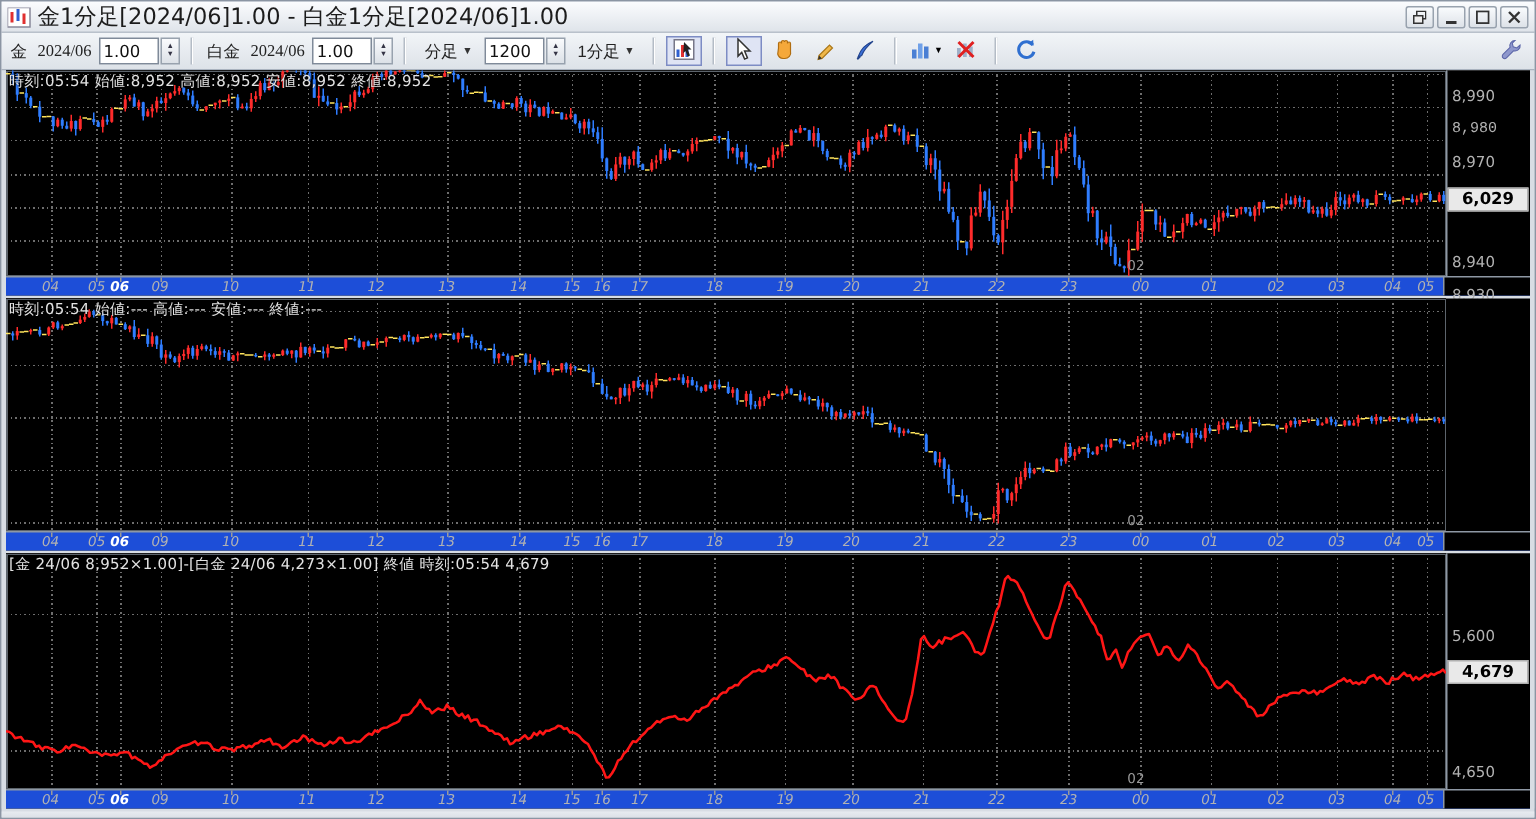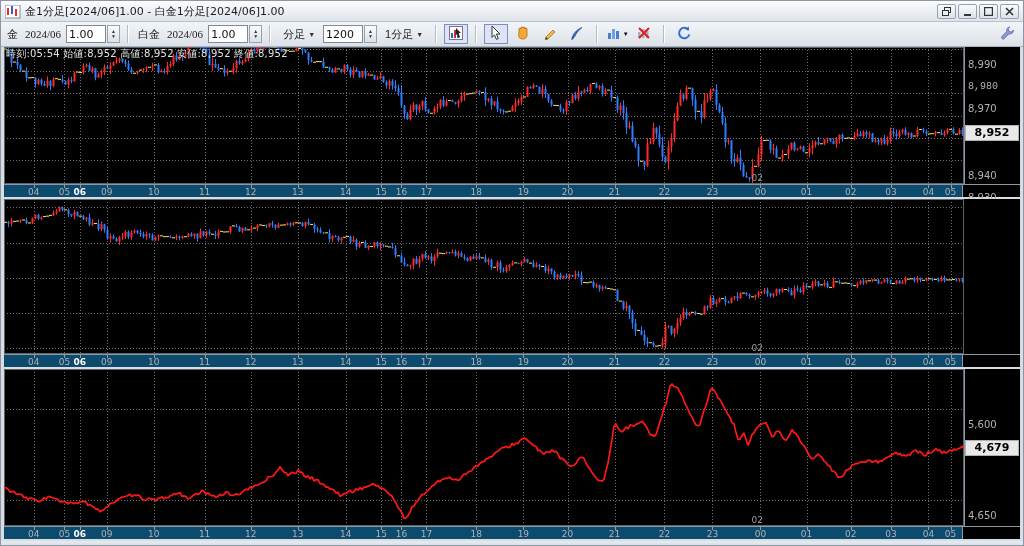--- a/index.html
+++ b/index.html
@@ -1,20 +1,20 @@
 <!DOCTYPE html>
 <html><head>
 <meta charset="utf-8">
 <style>
   html,body{margin:0;padding:0;background:#9aa2ac;font-family:"DejaVu Sans",sans-serif;}
   .window{position:relative;width:1024px;height:546px;background:#d8dde4;border:1px solid #8b95a3;box-sizing:border-box;overflow:hidden;}
   
   .titlebar{height:20px;display:flex;align-items:center;padding:0 4px;background:linear-gradient(#fbfcfe,#dfe4ea);border-bottom:1px solid #b9c1cb;}
   .titlebar .app-icon{width:16px;height:14px;margin-right:4px;flex:0 0 auto;}
-  .titlebar .title{font-size:11px;color:#1c1c1c;flex:1 1 auto;white-space:nowrap;overflow:hidden;}
+  .titlebar .title{font-size:15px;color:#1c1c1c;flex:1 1 auto;white-space:nowrap;overflow:hidden;}
   .winbtns{display:flex;gap:2px;}
   .winbtn{width:19px;height:15px;background:linear-gradient(#f9fbfd,#dde2e8);border:1px solid #98a2ae;border-radius:2px;display:flex;align-items:center;justify-content:center;padding:0;cursor:default;}
   .winbtn svg{display:block;}
   
   .toolbar{height:24px;display:flex;align-items:center;padding:0 4px;background:linear-gradient(#f2f5f8,#dde2e8);border-bottom:1px solid #aab3bf;gap:3px;}
   .tb-label{font-size:11px;color:#222;margin:0 2px;}
   .tb-text{font-size:11px;color:#222;margin:0 2px;font-family:Liberation Serif, serif;}
   .tb-input{width:34px;height:16px;background:#fff;border:1px solid #7f8a99;font-size:11px;color:#111;padding:0 2px;display:inline-flex;align-items:center;}
   .spin{display:inline-flex;align-items:stretch;}
   .spin-btn{width:13px;height:18px;margin-left:1px;background:linear-gradient(#fafbfd,#dce1e7);border:1px solid #98a2ae;display:flex;flex-direction:column;align-items:center;justify-content:center;font-size:5px;line-height:5px;color:#334;padding:0;}
@@ -28,21 +28,21 @@
   .panels{padding:0 3px;background:#d8dde4;}
   .panel{background:#000;margin-bottom:2px;position:relative;}
   .plotrow{display:flex;}
   .plotwrap{position:relative;width:960px;background:#000;}
   .plotwrap svg{display:block;background:#000;}
   .info{position:absolute;top:0;left:2px;font-size:10px;color:#e2e2e2;white-space:nowrap;letter-spacing:0.2px;text-shadow:0 0 2px #000;text-align:right;}
   .datelabel{position:absolute;bottom:1px;font-size:9px;color:#9a9a9a;}
   .yaxis{position:relative;width:58px;background:#000;border-left:1px solid #8e98a4;box-sizing:border-box;}
   .ylab{position:absolute;left:3px;font-size:10px;color:#b2b2b2;white-space:nowrap;margin-top:16px;}
   .curbox{position:absolute;left:0px;right:1px;height:14px;background:#e9e9e9;border:1px solid #b0b0b0;color:#000;font-size:11px;font-weight:bold;text-align:center;line-height:14px;}
-  .xaxisrow{display:flex;height:13px;background:#0c4a6e;}
+  .xaxisrow{display:flex;height:13px;background:#1d4ed8;font-style:italic;}
   .xaxis-inner{position:relative;width:960px;border-top:1px solid #8e98a4;box-sizing:border-box;}
   .xaxis-corner{width:58px;border-top:1px solid #8e98a4;border-left:1px solid #8e98a4;box-sizing:border-box;background:#000;}
   .tickmark{position:absolute;top:0;width:1px;height:3px;background:#9a9a9a;}
   .xlab{position:absolute;top:2px;transform:translateX(-50%);font-size:9px;color:#b2b2b2;}
   .xlab.hl{color:#ffffff;font-weight:bold;}
   .statusbar{height:10px;background:linear-gradient(#e7ebf0,#ccd2da);}
 </style>
 </head>
 <body>
 
@@ -803,21 +803,21 @@
           <div class="info">時刻:05:54 始値:8,952 高値:8,952 安値:8,952 終値:8,952</div>
           <div class="datelabel" style="left: 747.56px;">02</div>
         </div>
         <div class="yaxis">
             <span class="ylab" style="top: -3.79032px;">8,990</span>
             <span class="ylab" style="top: 18.3065px; font-family: Liberation Mono, monospace;">8,980</span>
             <span class="ylab" style="top: 40.4032px;">8,970</span>
             <span class="ylab" style="top: 62.5px;">8,960</span>
             <span class="ylab" style="top: 106.694px;">8,940</span>
             <span class="ylab" style="top: 128.79px;">8,930</span>
-            <div class="curbox" style="top: 78.1774px;">8,952</div>
+            <div class="curbox" style="top: 78.1774px;">6,029</div>
           </div>
       </div>
       <div class="xaxisrow">
         <div class="xaxis-inner">
             <i class="tickmark" style="left: 29.76px;"></i>
             <span class="xlab" style="left: 29.76px;">04</span>
             <i class="tickmark" style="left: 60.48px;"></i>
             <span class="xlab" style="left: 60.48px;">05</span>
             <i class="tickmark" style="left: 75.84px;"></i>
             <span class="xlab hl" style="left: 75.84px;">06</span>
@@ -1454,20 +1454,21 @@
               <line x1="942" y1="80.89760267984663" x2="945" y2="80.89760267984663" stroke="#ffe45c" stroke-width="1"></line>
               <line x1="945" y1="80.87801918421768" x2="948" y2="80.87801918421768" stroke="#ffe45c" stroke-width="1"></line>
               <line x1="948" y1="80.57744333771168" x2="951" y2="80.57744333771168" stroke="#ffe45c" stroke-width="1"></line>
               <line x1="952.5" y1="78.90347278045788" x2="952.5" y2="82.55412917065594" stroke="#2f7dff" stroke-width="1"></line>
               <rect x="951.5" y="80.57744333771168" width="2" height="1" fill="#2f7dff"></rect>
               <line x1="955.5" y1="79.52762712886923" x2="955.5" y2="83.21300171888409" stroke="#ff2b2b" stroke-width="1"></line>
               <rect x="954.5" y="80.46509151648418" width="2" height="1.0672153682101566" fill="#ff2b2b"></rect>
               <line x1="958.5" y1="78.81233614572936" x2="958.5" y2="83.65200087217644" stroke="#2f7dff" stroke-width="1"></line>
               <rect x="957.5" y="80.46509151648418" width="2" height="1.489803686916062" fill="#2f7dff"></rect>
             </svg>
+          <div class="info">時刻:05:54 始値:--- 高値:--- 安値:--- 終値:---</div>
           <div class="datelabel" style="left: 747.56px;">02</div>
         </div>
       </div>
       <div class="xaxisrow">
         <div class="xaxis-inner">
             <i class="tickmark" style="left: 29.76px;"></i>
             <span class="xlab" style="left: 29.76px;">04</span>
             <i class="tickmark" style="left: 60.48px;"></i>
             <span class="xlab" style="left: 60.48px;">05</span>
             <i class="tickmark" style="left: 75.84px;"></i>
@@ -1545,20 +1546,21 @@
               <line x1="803.5" y1="0" x2="803.5" y2="157" stroke="#6e6e6e" stroke-width="1" stroke-dasharray="1,2" shape-rendering="crispEdges"></line>
               <line x1="847.5" y1="0" x2="847.5" y2="157" stroke="#6e6e6e" stroke-width="1" stroke-dasharray="1,2" shape-rendering="crispEdges"></line>
               <line x1="887.5" y1="0" x2="887.5" y2="157" stroke="#6e6e6e" stroke-width="1" stroke-dasharray="1,2" shape-rendering="crispEdges"></line>
               <line x1="924.5" y1="0" x2="924.5" y2="157" stroke="#6e6e6e" stroke-width="1" stroke-dasharray="1,2" shape-rendering="crispEdges"></line>
               <line x1="947.5" y1="0" x2="947.5" y2="157" stroke="#6e6e6e" stroke-width="1" stroke-dasharray="1,2" shape-rendering="crispEdges"></line>
               <line x1="0" y1="40.5" x2="960" y2="40.5" stroke="#6e6e6e" stroke-width="1" stroke-dasharray="1,2" shape-rendering="crispEdges"></line>
               <line x1="0" y1="131.5" x2="960" y2="131.5" stroke="#6e6e6e" stroke-width="1" stroke-dasharray="1,2" shape-rendering="crispEdges"></line>
               <rect x="0.5" y="0.5" width="959" height="156" fill="none" stroke="#5d646c" shape-rendering="crispEdges"></rect>
               <polyline points="0.0,118.5 2.0,118.8 4.0,120.2 6.0,123.1 8.0,122.6 10.0,122.4 12.0,125.1 14.0,125.0 16.0,125.3 18.0,125.7 20.0,128.8 22.0,128.1 24.0,130.7 26.0,129.0 28.0,129.2 30.0,130.3 32.0,130.8 34.0,132.6 36.0,132.4 38.0,131.1 40.0,128.6 42.0,130.0 44.0,127.7 46.0,127.6 48.0,128.5 50.0,129.3 52.0,129.5 54.0,131.0 56.0,132.8 58.0,132.7 60.0,132.4 62.0,133.3 64.0,134.8 66.0,133.3 68.0,133.8 70.0,134.6 72.0,133.8 74.0,134.5 76.0,132.8 78.0,132.6 80.0,132.4 82.0,132.8 84.0,136.6 86.0,135.6 88.0,137.2 90.0,138.2 92.0,140.1 94.0,140.2 96.0,142.8 98.0,141.6 100.0,140.7 102.0,138.2 104.0,137.7 106.0,134.5 108.0,134.0 110.0,133.7 112.0,132.3 114.0,130.2 116.0,129.3 118.0,128.1 120.0,127.9 122.0,127.2 124.0,126.3 126.0,125.2 128.0,127.6 130.0,126.2 132.0,126.3 134.0,126.1 136.0,127.1 138.0,130.3 140.0,131.0 142.0,131.5 144.0,129.3 146.0,129.4 148.0,130.2 150.0,130.4 152.0,131.8 154.0,129.2 156.0,129.0 158.0,127.8 160.0,129.8 162.0,128.2 164.0,129.0 166.0,126.8 168.0,126.4 170.0,124.5 172.0,125.4 174.0,124.3 176.0,123.5 178.0,127.3 180.0,126.9 182.0,127.6 184.0,130.0 186.0,129.2 188.0,127.6 190.0,125.7 192.0,124.5 194.0,125.5 196.0,124.2 198.0,121.3 200.0,122.3 202.0,125.3 204.0,123.8 206.0,125.7 208.0,126.8 210.0,126.5 212.0,128.4 214.0,127.4 216.0,125.3 218.0,126.6 220.0,125.4 222.0,122.9 224.0,123.0 226.0,126.1 228.0,126.4 230.0,126.1 232.0,124.9 234.0,125.6 236.0,125.4 238.0,123.4 240.0,121.5 242.0,120.1 244.0,120.8 246.0,117.9 248.0,119.1 250.0,116.9 252.0,116.2 254.0,116.0 256.0,114.8 258.0,113.7 260.0,112.9 262.0,111.8 264.0,108.0 266.0,107.6 268.0,107.5 270.0,106.2 272.0,103.1 274.0,101.2 276.0,97.6 278.0,100.6 280.0,103.3 282.0,103.6 284.0,106.5 286.0,104.8 288.0,103.3 290.0,104.1 292.0,104.4 294.0,100.8 296.0,103.5 298.0,103.1 300.0,106.8 302.0,108.3 304.0,106.8 306.0,109.8 308.0,107.9 310.0,111.9 312.0,110.8 314.0,110.7 316.0,114.7 318.0,114.9 320.0,115.6 322.0,118.1 324.0,118.1 326.0,120.1 328.0,120.1 330.0,121.2 332.0,124.1 334.0,123.2 336.0,127.2 338.0,126.4 340.0,124.3 342.0,124.6 344.0,122.8 346.0,121.2 348.0,123.7 350.0,122.8 352.0,119.6 354.0,121.1 356.0,118.6 358.0,120.6 360.0,118.1 362.0,118.2 364.0,117.1 366.0,116.5 368.0,114.8 370.0,115.2 372.0,117.0 374.0,116.4 376.0,119.3 378.0,119.2 380.0,120.2 382.0,121.6 384.0,124.0 386.0,125.8 388.0,127.0 390.0,131.0 392.0,134.0 394.0,138.7 396.0,140.8 398.0,144.1 400.0,149.4 402.0,149.1 404.0,146.5 406.0,143.1 408.0,138.1 410.0,137.0 412.0,133.3 414.0,131.5 416.0,128.2 418.0,125.2 420.0,125.7 422.0,123.5 424.0,121.3 426.0,119.5 428.0,117.0 430.0,116.1 432.0,113.9 434.0,111.7 436.0,112.6 438.0,110.5 440.0,109.9 442.0,109.2 444.0,108.9 446.0,108.3 448.0,110.3 450.0,110.6 452.0,110.1 454.0,111.5 456.0,110.4 458.0,107.6 460.0,105.0 462.0,105.5 464.0,103.0 466.0,102.4 468.0,101.4 470.0,98.2 472.0,96.5 474.0,97.1 476.0,94.2 478.0,92.7 480.0,92.7 482.0,89.9 484.0,89.4 486.0,87.7 488.0,87.8 490.0,85.1 492.0,83.2 494.0,82.1 496.0,80.4 498.0,78.7 500.0,78.5 502.0,77.4 504.0,78.6 506.0,78.1 508.0,74.5 510.0,76.3 512.0,74.0 514.0,74.6 516.0,71.4 518.0,70.1 520.0,69.1 522.0,69.9 524.0,72.0 526.0,73.4 528.0,75.3 530.0,76.8 532.0,77.3 534.0,81.7 536.0,81.2 538.0,83.5 540.0,85.2 542.0,82.9 544.0,83.0 546.0,83.5 548.0,80.7 550.0,83.0 552.0,82.4 554.0,84.8 556.0,89.6 558.0,89.3 560.0,90.8 562.0,92.9 564.0,95.6 566.0,97.4 568.0,96.8 570.0,96.2 572.0,94.5 574.0,90.6 576.0,88.5 578.0,88.4 580.0,89.3 582.0,94.3 584.0,97.6 586.0,100.1 588.0,103.6 590.0,106.2 592.0,108.7 594.0,111.1 596.0,111.6 598.0,112.2 600.0,110.3 602.0,101.5 604.0,94.0 606.0,82.2 608.0,70.7 610.0,57.2 612.0,55.0 614.0,58.9 616.0,61.5 618.0,62.8 620.0,61.0 622.0,57.9 624.0,60.0 626.0,55.9 628.0,56.5 630.0,57.1 632.0,55.4 634.0,54.6 636.0,53.5 638.0,52.4 640.0,54.6 642.0,57.1 644.0,60.8 646.0,65.6 648.0,65.8 650.0,67.3 652.0,65.8 654.0,59.3 656.0,52.3 658.0,46.7 660.0,38.7 662.0,34.9 664.0,25.9 666.0,17.3 668.0,15.0 670.0,17.5 672.0,17.9 674.0,19.3 676.0,23.5 678.0,26.5 680.0,32.0 682.0,36.3 684.0,40.3 686.0,44.8 688.0,48.3 690.0,52.3 692.0,56.0 694.0,56.8 696.0,55.9 698.0,47.8 700.0,41.5 702.0,36.8 704.0,30.1 706.0,21.7 708.0,19.3 710.0,21.4 712.0,24.4 714.0,28.9 716.0,30.6 718.0,34.4 720.0,38.1 722.0,41.6 724.0,45.6 726.0,48.2 728.0,53.6 730.0,54.9 732.0,63.6 734.0,70.5 736.0,70.2 738.0,66.6 740.0,64.1 742.0,70.4 744.0,76.1 746.0,71.9 748.0,65.7 750.0,63.6 752.0,60.0 754.0,57.8 756.0,55.7 758.0,55.0 760.0,54.2 762.0,53.7 764.0,58.2 766.0,63.0 768.0,67.7 770.0,66.9 772.0,62.7 774.0,62.0 776.0,63.3 778.0,67.6 780.0,70.0 782.0,71.2 784.0,68.7 786.0,65.0 788.0,60.7 790.0,63.5 792.0,64.7 794.0,67.4 796.0,72.2 798.0,74.9 800.0,76.6 802.0,80.2 804.0,84.1 806.0,88.0 808.0,89.8 810.0,89.2 812.0,87.0 814.0,85.2 816.0,86.9 818.0,88.5 820.0,92.1 822.0,93.4 824.0,96.2 826.0,97.5 828.0,102.0 830.0,102.4 832.0,104.3 834.0,108.5 836.0,107.9 838.0,107.8 840.0,105.6 842.0,101.4 844.0,100.5 846.0,99.6 848.0,95.9 850.0,95.5 852.0,94.3 854.0,94.6 856.0,93.1 858.0,92.8 860.0,92.8 862.0,93.2 864.0,91.2 866.0,91.3 868.0,93.1 870.0,92.7 872.0,91.4 874.0,93.9 876.0,91.7 878.0,92.1 880.0,90.2 882.0,89.0 884.0,88.1 886.0,87.1 888.0,85.4 890.0,84.7 892.0,83.2 894.0,85.4 896.0,84.4 898.0,86.8 900.0,85.9 902.0,87.1 904.0,85.5 906.0,86.2 908.0,82.9 910.0,81.8 912.0,81.0 914.0,83.9 916.0,82.4 918.0,84.3 920.0,86.7 922.0,86.9 924.0,82.8 926.0,83.9 928.0,83.5 930.0,81.4 932.0,79.5 934.0,81.6 936.0,81.1 938.0,84.4 940.0,82.3 942.0,84.0 944.0,82.6 946.0,80.9 948.0,82.1 950.0,80.1 952.0,80.9 954.0,79.7 956.0,79.0 958.0,77.4 960.0,79.8" fill="none" stroke="#ff1616" stroke-width="1.7" stroke-linejoin="round"></polyline>
             </svg>
+          <div class="info">[金 24/06 8,952×1.00]-[白金 24/06 4,273×1.00] 終値 時刻:05:54 4,679</div>
           <div class="datelabel" style="left: 747.56px;">02</div>
         </div>
         <div class="yaxis">
             <span class="ylab" style="top: 34.1628px;">5,600</span>
             <span class="ylab" style="top: 125.442px;">4,650</span>
             <div class="curbox" style="top: 70.5px;">4,679</div>
           </div>
       </div>
       <div class="xaxisrow">
         <div class="xaxis-inner">

